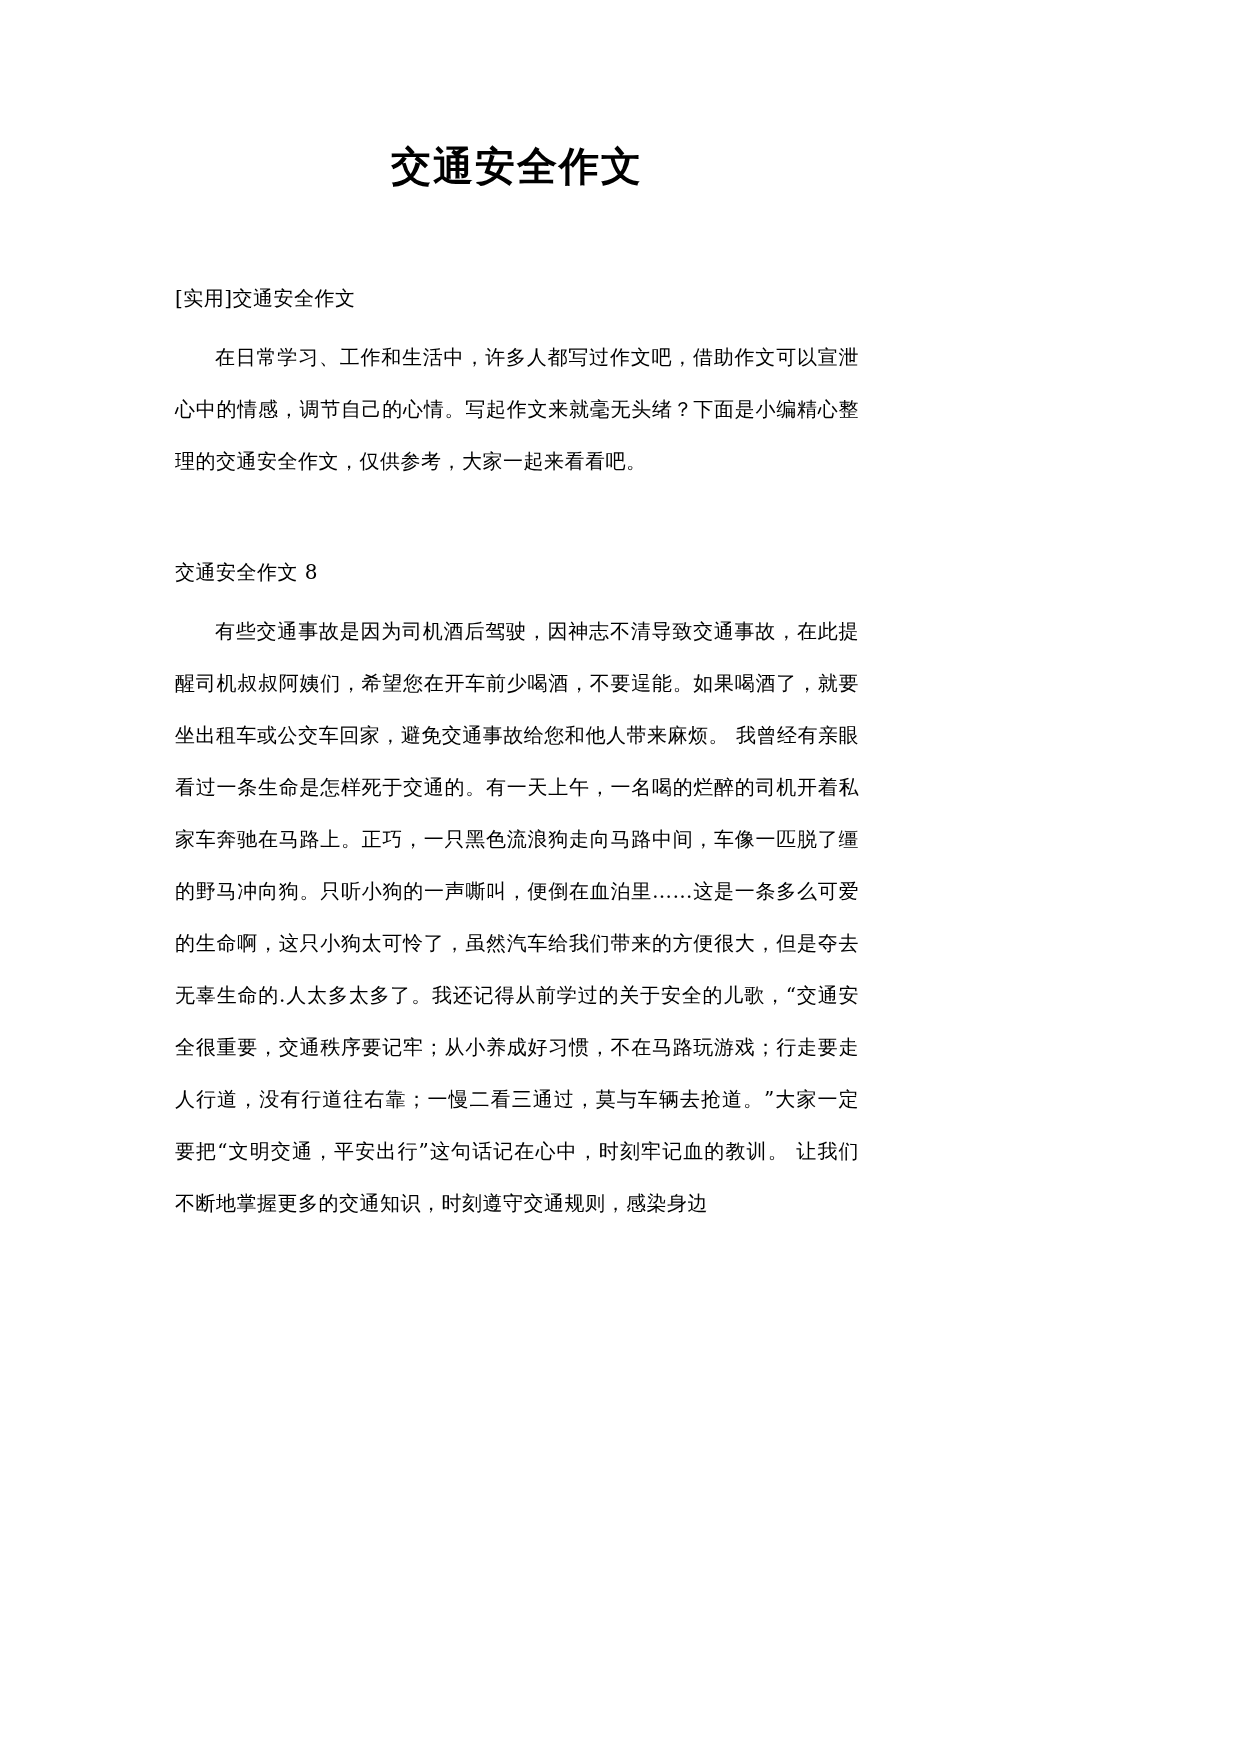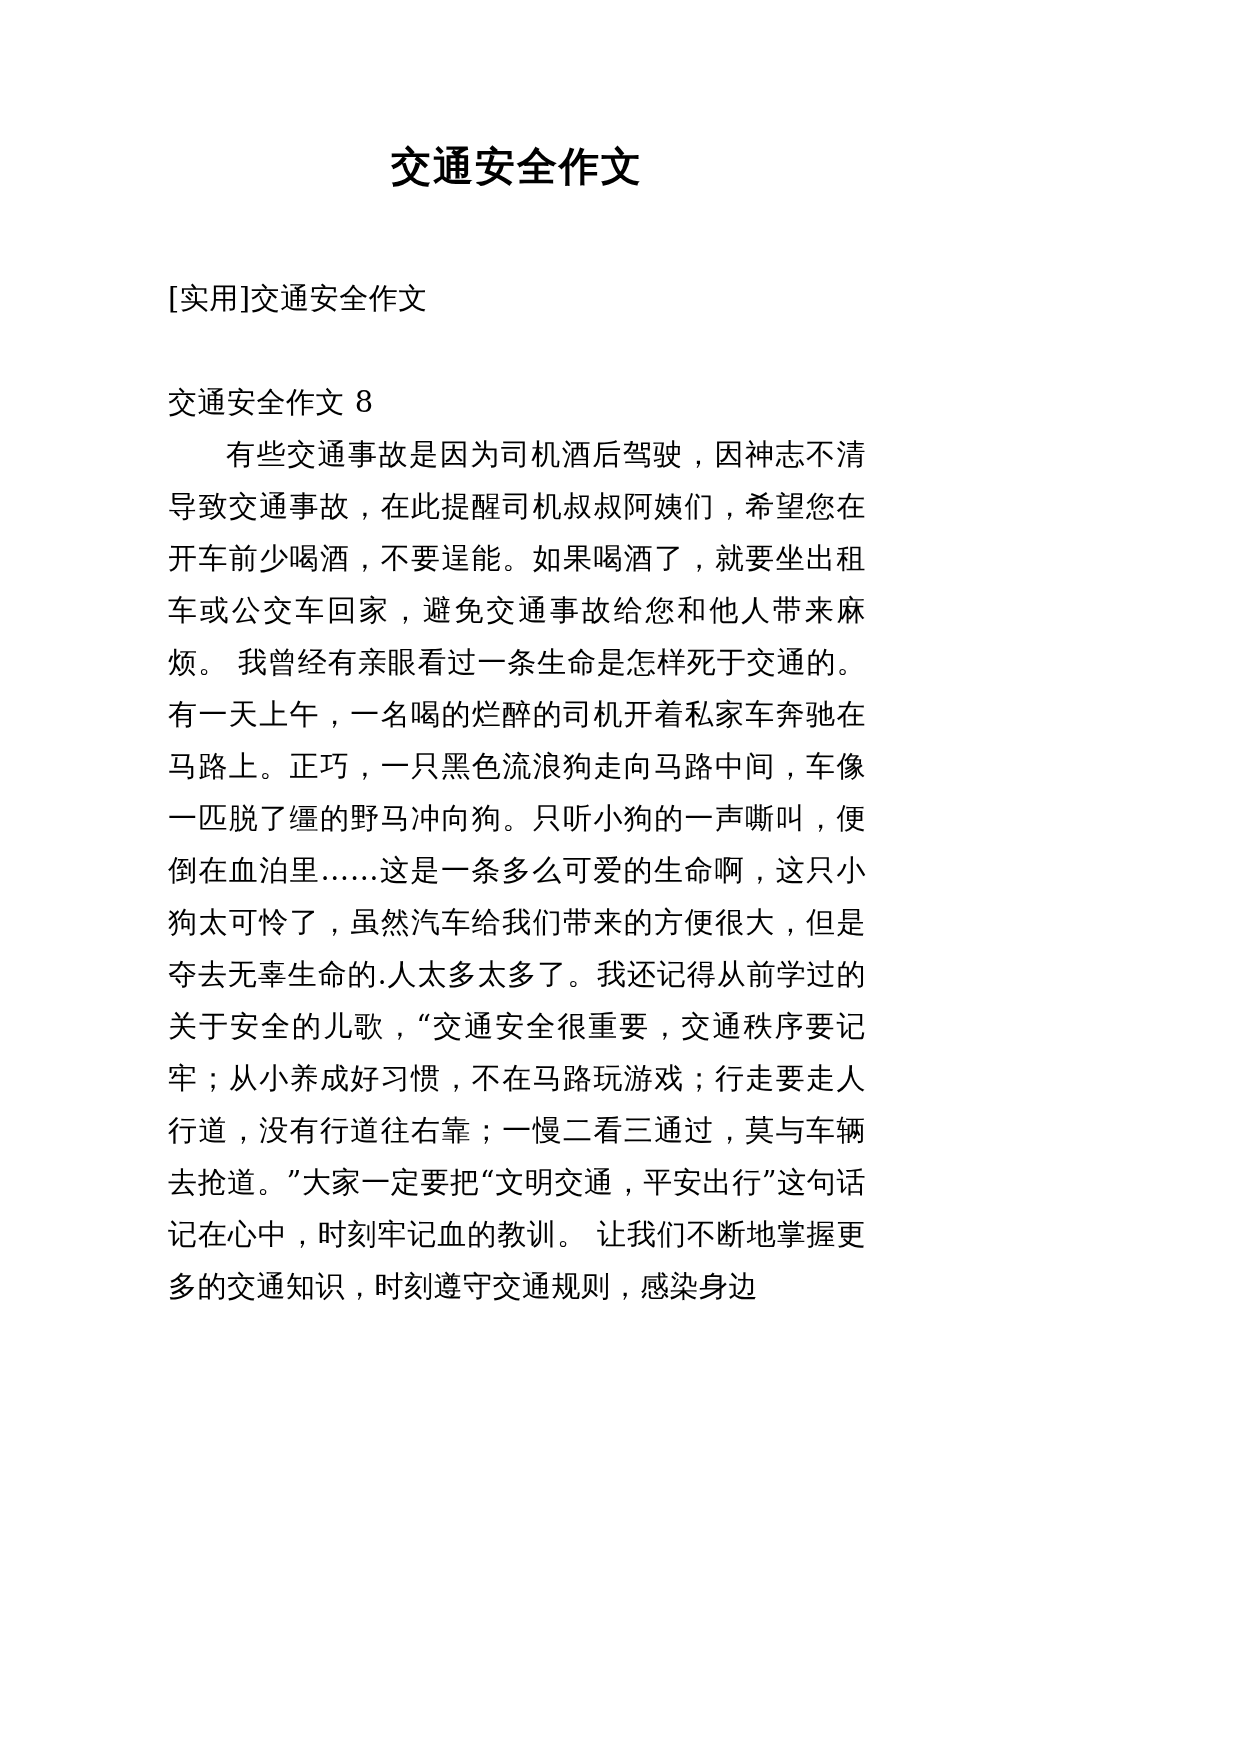--- a/index.html
+++ b/index.html
@@ -29,22 +29,22 @@
     letter-spacing: 2px;
     margin: 0;
     padding-top: 18px;
     line-height: 1.4;
     font-family: "DejaVu Sans", "Liberation Sans", sans-serif;
   }
   .body-block {
     margin-top: 78px;
   }
   p {
-    margin: 0;
-    font-size: 29px;
+    margin: 7px;
+    font-size: 20px;
     line-height: 52px;
     letter-spacing: 0.5px;
     text-align: justify;
     text-justify: inter-ideograph;
   }
   .indent {
     text-indent: 2em;
   }
   .gap {
     height: 52px;
@@ -57,20 +57,21 @@
 <body>
 
 <div class="page">
 
   <h1 class="doc-title">交通安全作文</h1>
 
   <div class="body-block">
 
     <p class="section-head">[实用]交通安全作文</p>
 
+    <p class="indent">在日常学习、工作和生活中，许多人都写过作文吧，借助作文可以宣泄心中的情感，调节自己的心情。写起作文来就毫无头绪？下面是小编精心整理的交通安全作文，仅供参考，大家一起来看看吧。</p>
 
     <div class="gap"></div>
 
     <p class="section-head">交通安全作文 8</p>
 
     <p class="indent">有些交通事故是因为司机酒后驾驶，因神志不清导致交通事故，在此提醒司机叔叔阿姨们，希望您在开车前少喝酒，不要逞能。如果喝酒了，就要坐出租车或公交车回家，避免交通事故给您和他人带来麻烦。 我曾经有亲眼看过一条生命是怎样死于交通的。有一天上午，一名喝的烂醉的司机开着私家车奔驰在马路上。正巧，一只黑色流浪狗走向马路中间，车像一匹脱了缰的野马冲向狗。只听小狗的一声嘶叫，便倒在血泊里……这是一条多么可爱的生命啊，这只小狗太可怜了，虽然汽车给我们带来的方便很大，但是夺去无辜生命的.人太多太多了。我还记得从前学过的关于安全的儿歌，“交通安全很重要，交通秩序要记牢；从小养成好习惯，不在马路玩游戏；行走要走人行道，没有行道往右靠；一慢二看三通过，莫与车辆去抢道。”大家一定要把“文明交通，平安出行”这句话记在心中，时刻牢记血的教训。 让我们不断地掌握更多的交通知识，时刻遵守交通规则，感染身边</p>
 
   </div>
 
 </div>

